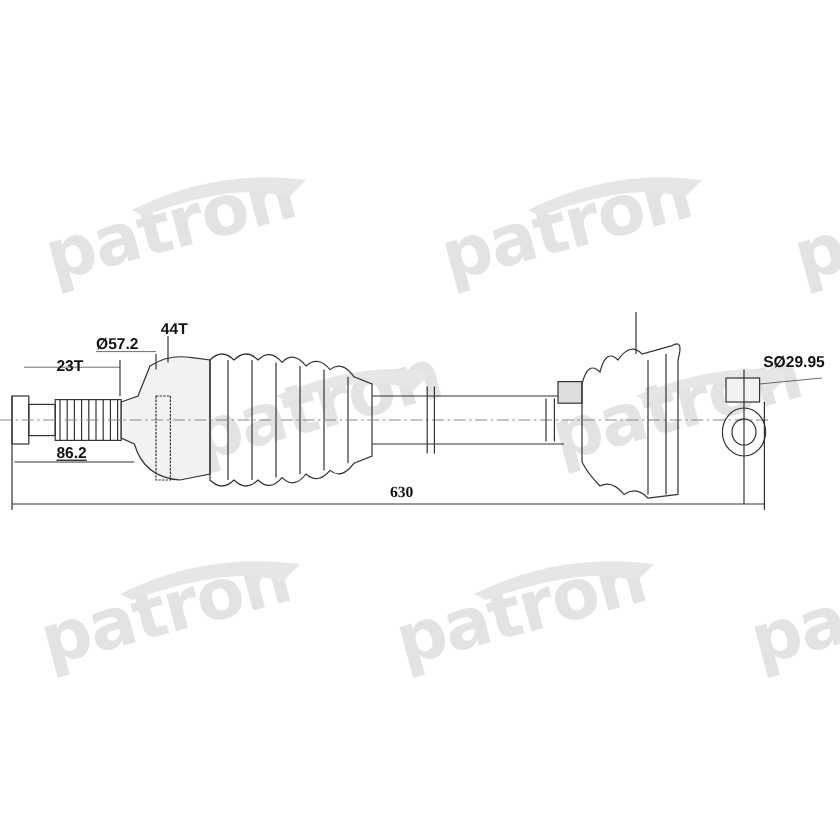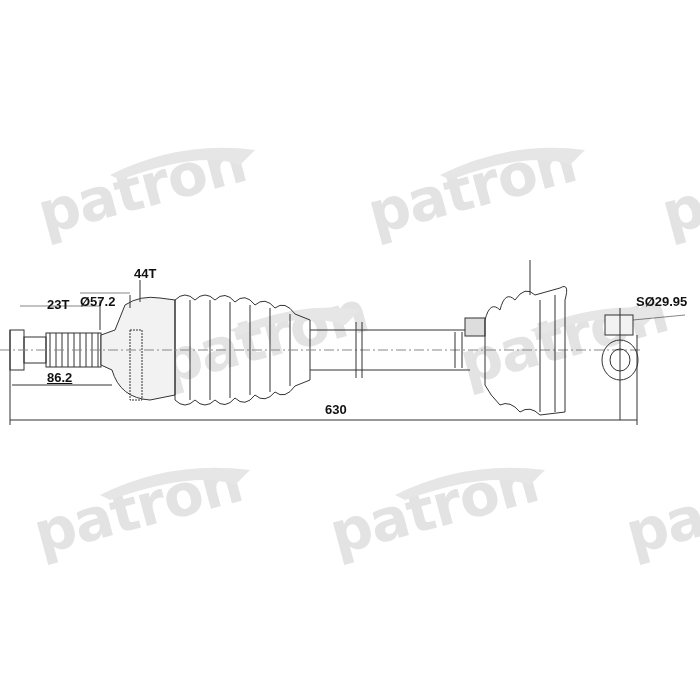--- a/index.html
+++ b/index.html
@@ -88,18 +88,18 @@
       <line x1="140" y1="280" x2="140" y2="302"></line>
 
       <line x1="12" y1="385" x2="112" y2="385"></line>
 
       <line x1="10" y1="330" x2="10" y2="425"></line>
       <line x1="10" y1="420" x2="637" y2="420"></line>
     </g>
   </svg>
 
   <div class="dim" style="left:47px; top:297px;">23T</div>
-  <div class="dim" style="left:80px; top:294px;">Ø57.2</div>
+  <div class="dim" style="left:80px; top:279px;">Ø57.2</div>
   <div class="dim" style="left:134px; top:266px;text-align:right;">44T</div>
   <div class="dim" style="left:47px; top:370px;text-decoration:underline;">86.2</div>
-  <div class="dim" style="left:325px; top:402px;">630</div>
+  <div class="dim" style="left:325px; top:402px;font-family:Liberation Serif, serif;">630</div>
   <div class="dim" style="left:636px; top:294px;">SØ29.95</div>
 </div>
 
 </body></html>

